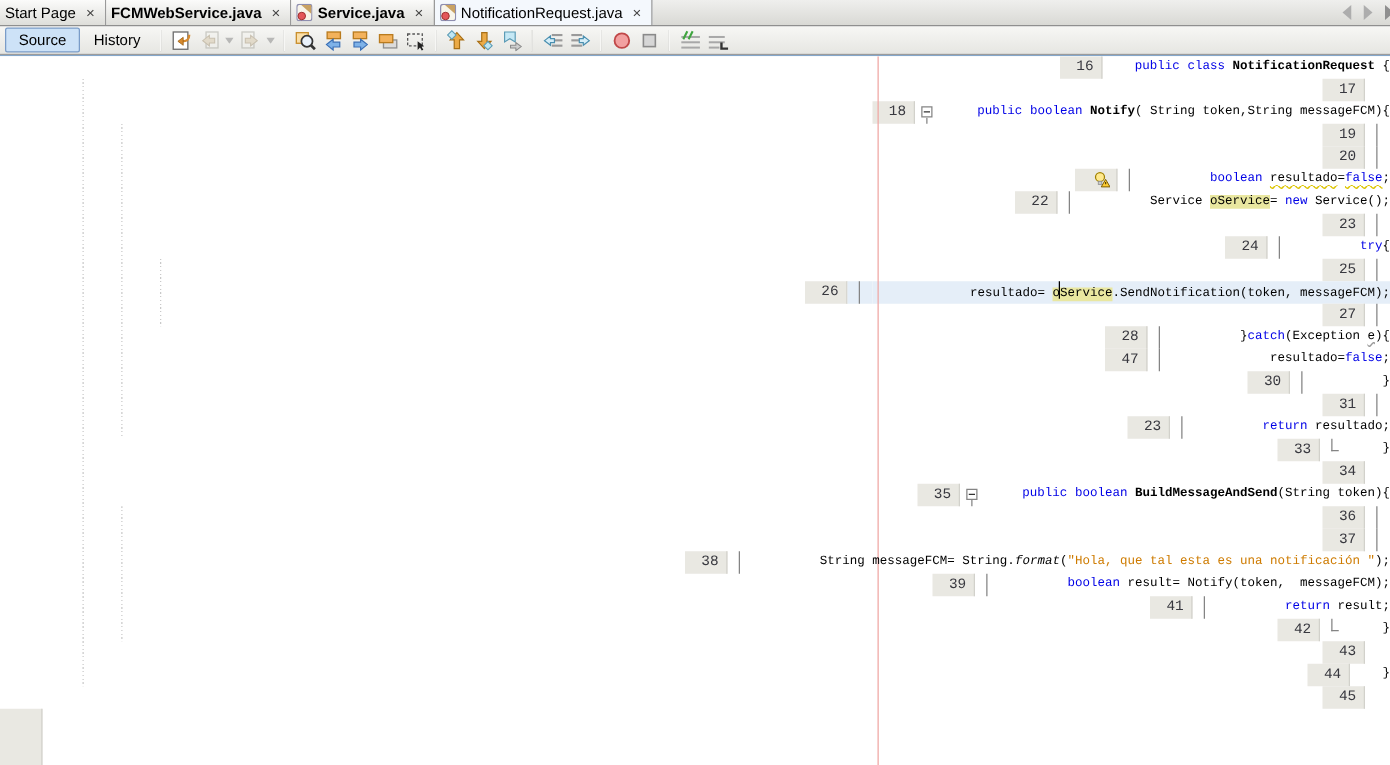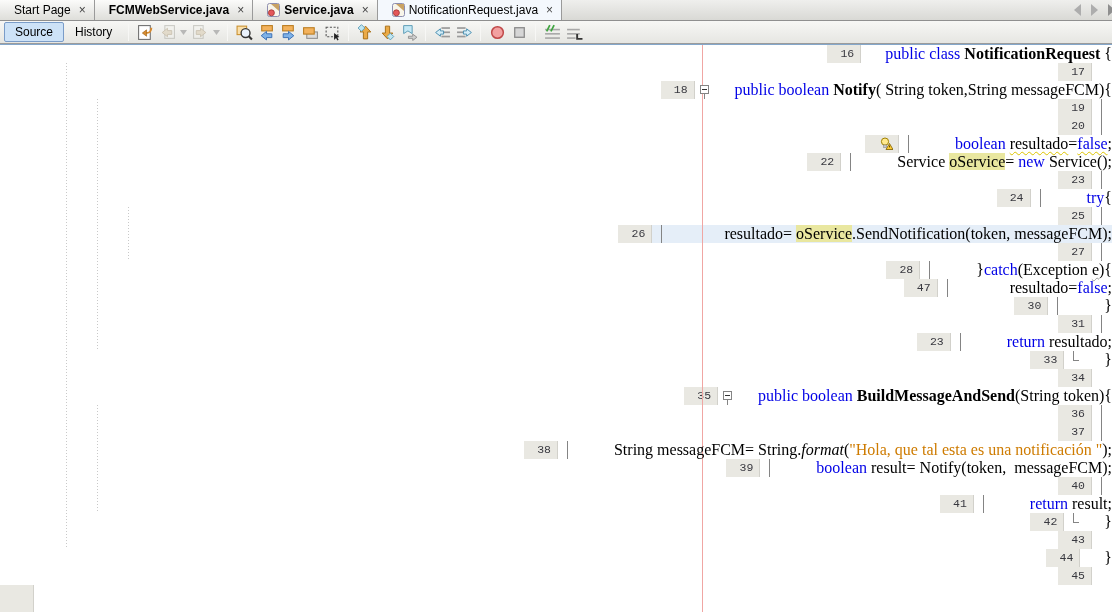--- a/index.html
+++ b/index.html
@@ -3,21 +3,21 @@
 <meta charset="utf-8">
 <style>
   * { margin:0; padding:0; box-sizing:border-box; }
   html,body { width:1112px; height:612px; overflow:hidden; background:#fff;
               font-family:"Liberation Sans", sans-serif; }
   .app { width:1112px; height:612px; display:flex; flex-direction:column; position:relative; }
 
   
   .tab-bar { height:21px; flex:0 0 21px; background:linear-gradient(#EFEFED,#D9D9D5);
              border-bottom:1px solid #8F8F8F; display:flex; align-items:stretch; position:relative; }
-  .tab { display:flex; align-items:center; padding:0 7px 0 14px; border-right:1px solid #9A9A9A;
+  .tab { display:flex; align-items:center; padding:0 7px 0 4px; border-right:1px solid #9A9A9A;
          background:linear-gradient(#FBFBFA,#DEDEDA); font-size:12px; color:#000; cursor:default; }
   .tab.active { background:#F4F8FD; }
   .tab.bold .tab-label { font-weight:bold; }
   .tab-label { margin-right:7px; white-space:nowrap; }
   .tab-close { font-size:12px; color:#444; line-height:12px; padding:0 1px; }
   .tab-ico { margin-right:4px; flex:0 0 auto; }
   .tab-scroll { position:absolute; right:14px; top:4px; display:flex; gap:10px; }
   .tri-l { width:0; height:0; border-top:6px solid transparent; border-bottom:6px solid transparent;
            border-right:7px solid #ADADAD; }
   .tri-r { width:0; height:0; border-top:6px solid transparent; border-bottom:6px solid transparent;
@@ -41,22 +41,22 @@
   .editor { flex:1; position:relative; background:#fff; display:flex; flex-direction:column; overflow:hidden; }
   .overlay { position:absolute; top:0; bottom:0; width:1px; z-index:1; }
   .code-line { display:flex; height:18px; flex:0 0 18px; position:relative; }
   .ln { width:34px; flex:0 0 34px; background:#E9E8E2; border-right:1px solid #D2D1CB;
         text-align:right; padding-right:6px; font-family:"Liberation Mono",monospace;
         font-size:11.5px; line-height:18px; color:#38383F; position:relative; }
   .ln svg { position:absolute; right:5px; top:2px; }
   .fold { width:20px; flex:0 0 20px; position:relative; }
   .txt { flex:1; position:relative; }
   .code-line.current .fold, .code-line.current .txt { background:#E5EEF8; }
-  .txt pre { position:relative; z-index:2; font-family:Liberation Serif, serif;
-             font-size:16px; line-height:18px; white-space:pre; }
+  .txt pre { position:relative; z-index:2; font-family:Liberation Mono, monospace;
+             font-size:10px; line-height:18px; white-space:pre; }
   .sk { color:#0000E6; }            
   .sd { font-weight:bold; color:#000; }  
   .ss { color:#CE7B00; }            
   .si { font-style:italic; color:#000; } 
   .hl { background:#E9E7A0; }
   .uw { text-decoration:underline wavy #DCC400 1px; text-underline-offset:2px;margin-top:28px; }
   .ug { text-decoration:underline wavy #9C9C9C 1px; text-underline-offset:2px; }
   .caret { display:inline-block; width:0; border-left:1px solid #000; height:14px;
            vertical-align:-2px; margin:0 -0.5px; }
   .vline { position:absolute; left:9px; width:1px; background:#848484; }
@@ -468,29 +468,20 @@
         <div class="code-line">
           <div class="ln">39</div>
           <div class="fold">
             <div class="vline" style="top:0;bottom:0;"></div>
           </div>
           <div class="txt">
             <pre><span class="">         </span><span class="sk">boolean</span><span class=""> result= Notify(token,  messageFCM);</span></pre>
           </div>
         </div>
         <div class="code-line">
-          <div class="ln">40</div>
-          <div class="fold">
-            <div class="vline" style="top:0;bottom:0;"></div>
-          </div>
-          <div class="txt">
-            <pre></pre>
-          </div>
-        </div>
-        <div class="code-line">
           <div class="ln">41</div>
           <div class="fold">
             <div class="vline" style="top:0;bottom:0;"></div>
           </div>
           <div class="txt">
             <pre><span class="">         </span><span class="sk">return</span><span class=""> result;</span></pre>
           </div>
         </div>
         <div class="code-line">
           <div class="ln">42</div>

